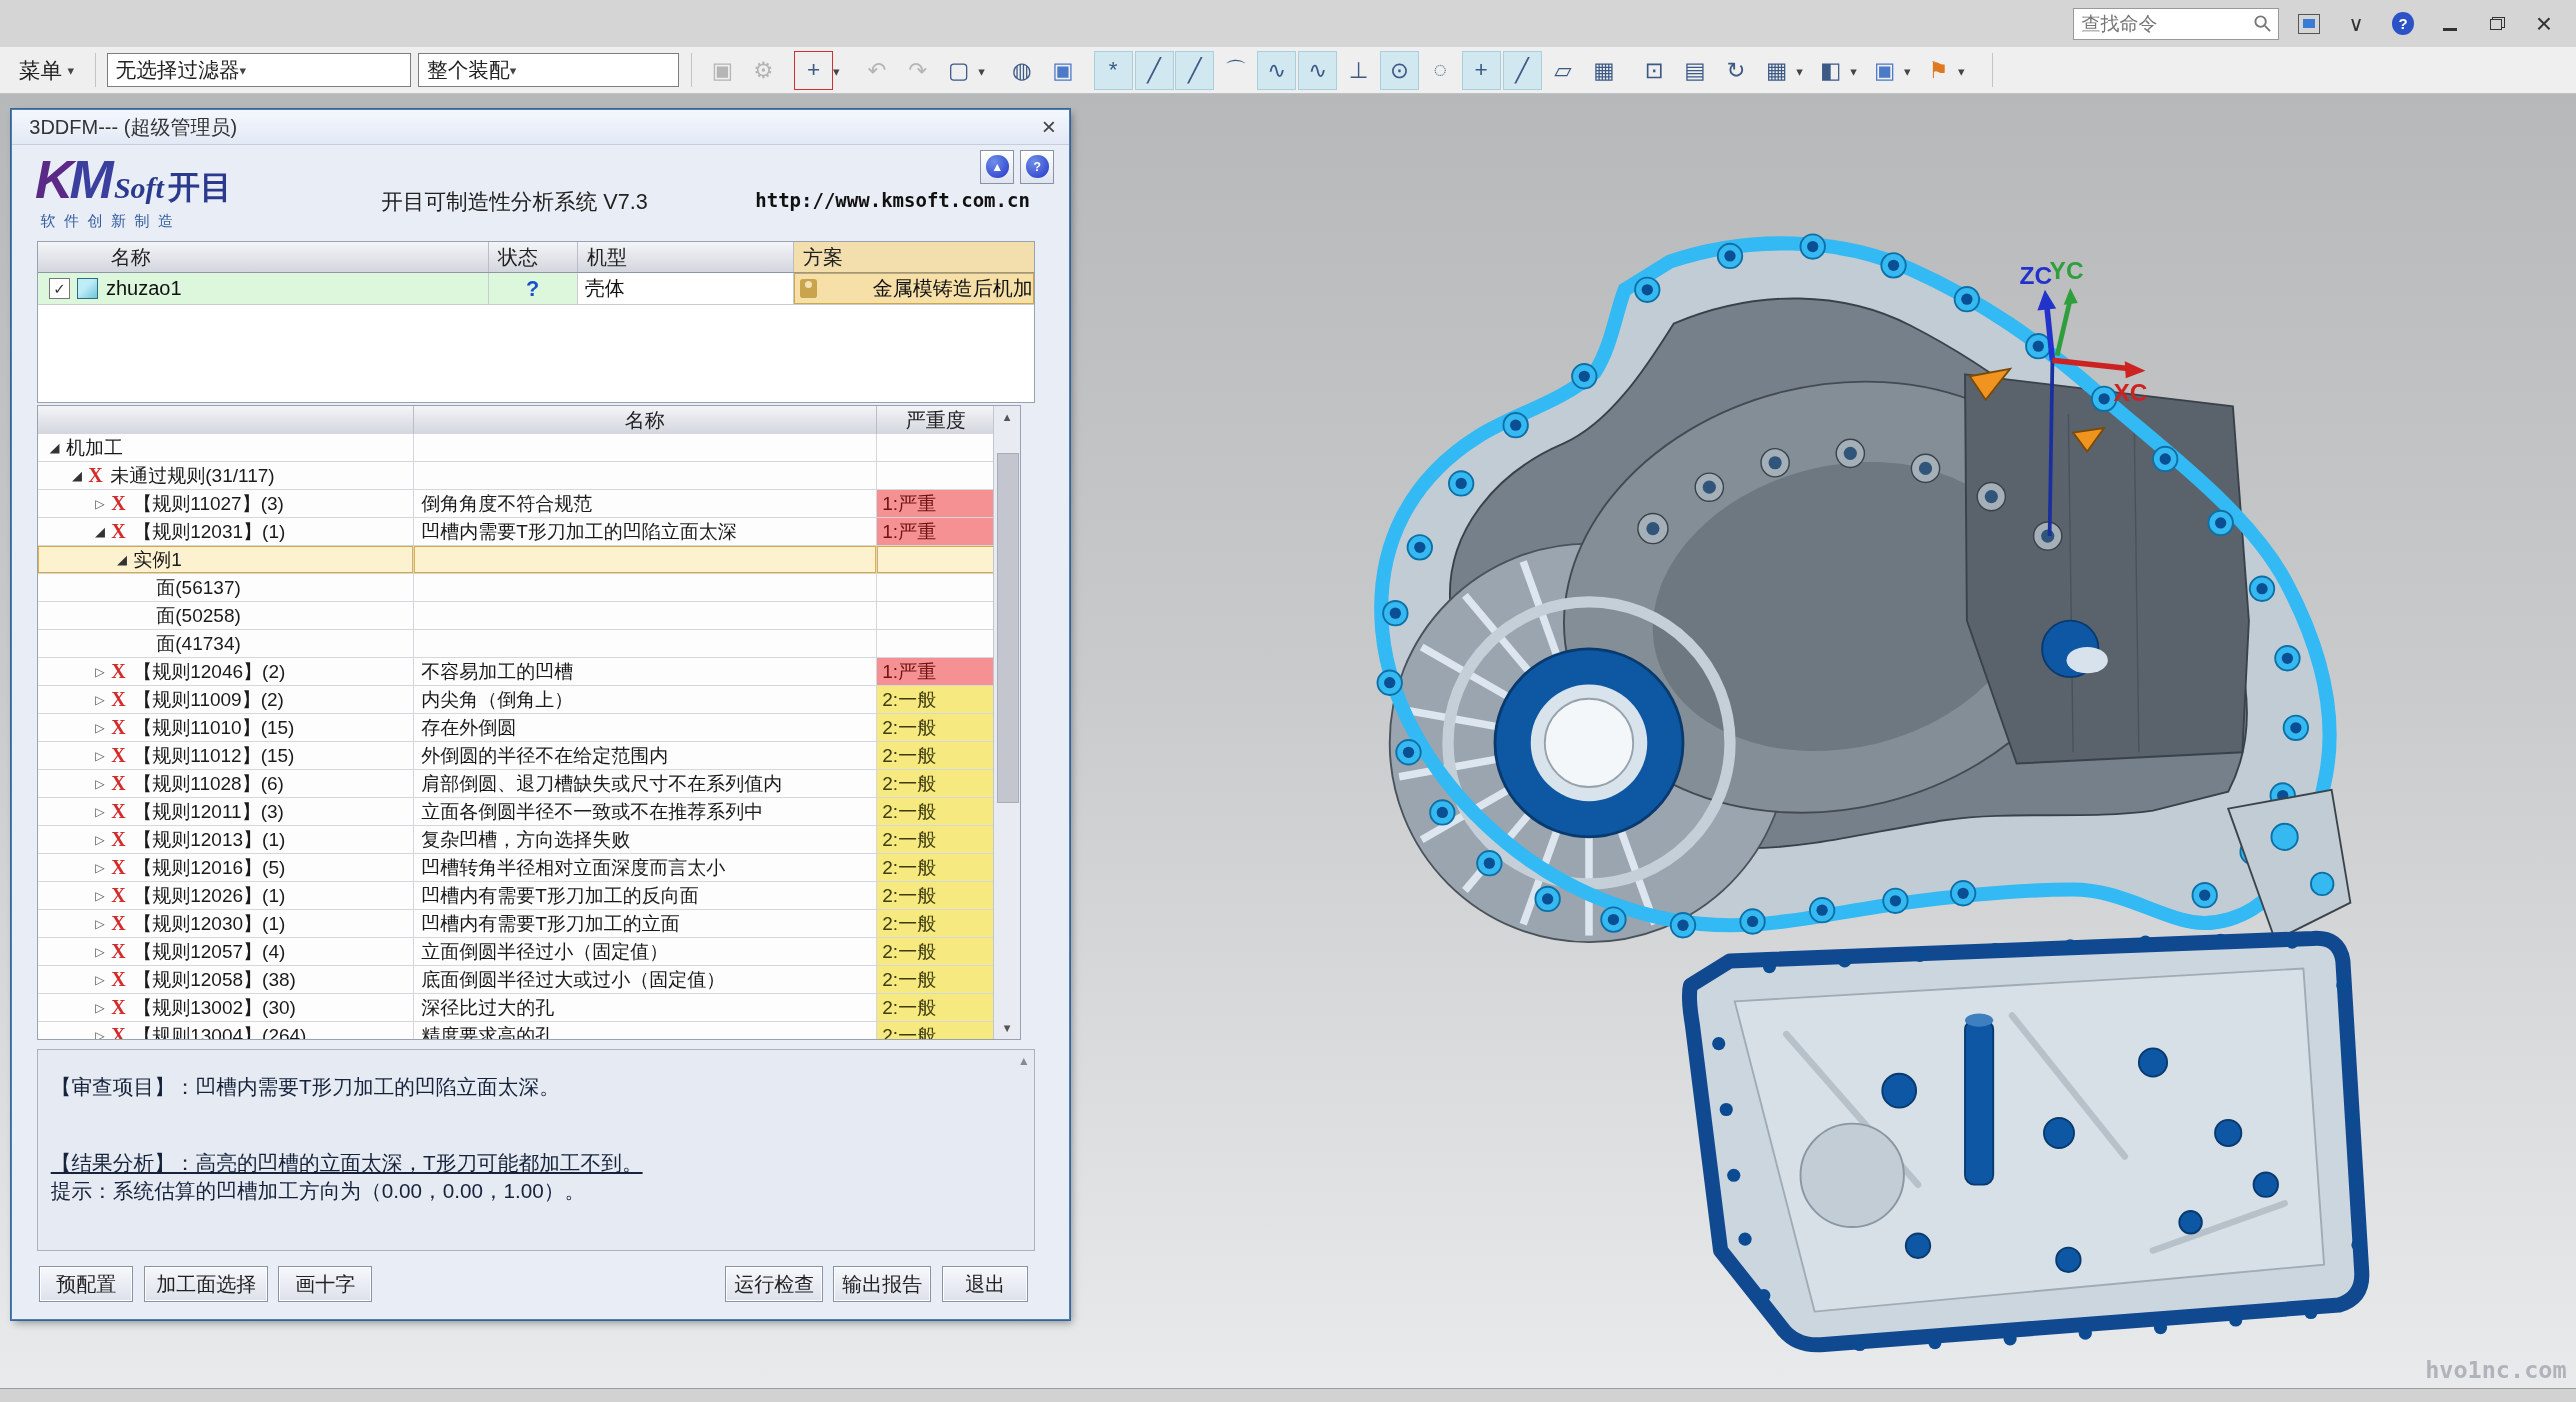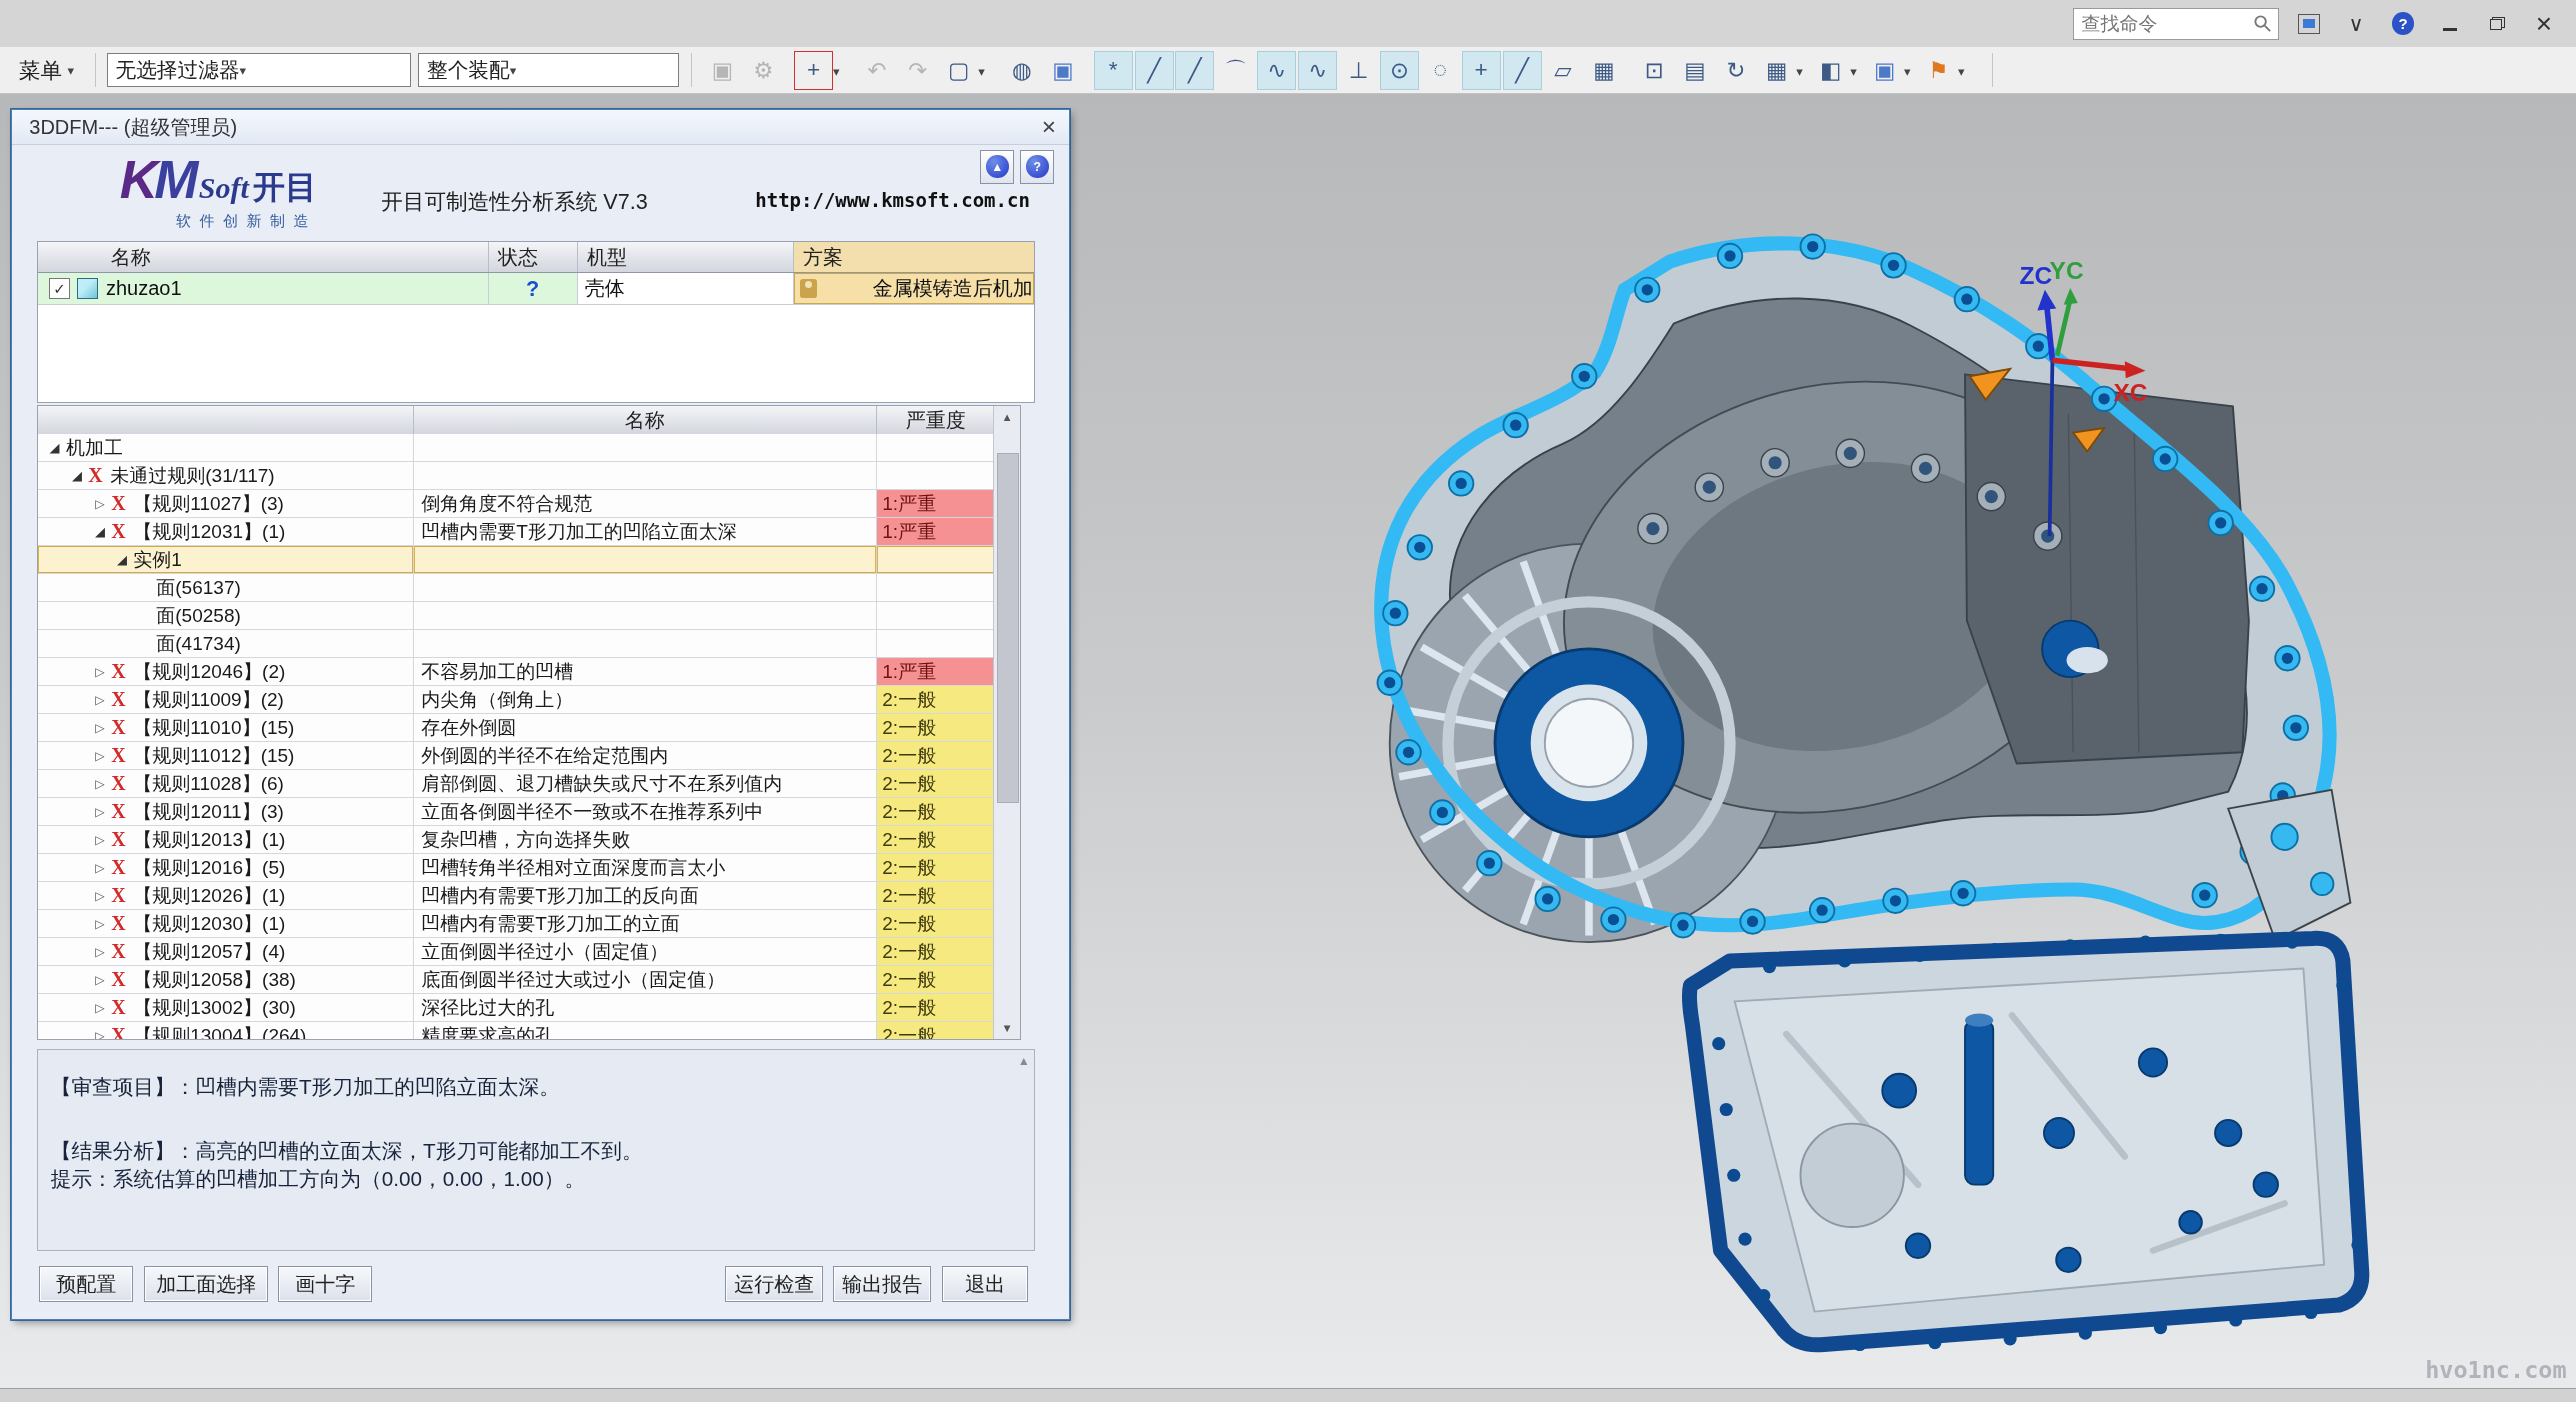--- a/index.html
+++ b/index.html
@@ -52,21 +52,21 @@
   #watermark{position:absolute;right:9.4px;bottom:3.8px;font-size:23.5px;font-weight:bold;color:#b0b4ba;font-family:"DejaVu Sans Mono",monospace;}
   #statusstrip{position:absolute;left:0;top:1388px;width:2576px;height:15px;background:#d2d2d2;border-top:0.9px solid #9e9e9e;}
   
   #dialog{position:absolute;left:11.3px;top:109px;width:1059px;height:1211px;background:#e9edf6;
     border:1.9px solid #4a80ba;box-shadow:0 0 0 0.9px #2d5c8f,2.8px 3.8px 7.5px rgba(0,0,0,.35);box-sizing:border-box;}
   #dlg-titlebar{position:absolute;left:0;top:0;right:0;height:34px;background:linear-gradient(#f4f7fd,#e3e9f5);
     border-bottom:0.9px solid #c6cedd;display:flex;align-items:center;}
   #dlg-title{font-size:20px;color:#333;padding-left:17px;}
   #dlg-close{margin-left:auto;width:41px;font-size:24.4px;color:#444;background:none;border:none;}
   #dlg-header{position:absolute;left:0;top:34px;right:0;height:98px;}
-  #logo{position:absolute;left:22.6px;top:9.4px;width:282px;text-align:right;}
+  #logo{position:absolute;left:22.6px;top:9.4px;width:282px;}
   #logo-km{font-size:53px;font-style:italic;font-weight:bold;color:#5b2a86;line-height:53px;letter-spacing:-3.8px;}
   #logo-km .m{color:#3b3f9e;}
   #logo-soft{font-family:"Liberation Serif","DejaVu Serif",serif;font-style:italic;font-weight:bold;font-size:30px;color:#2b3a8c;}
   #logo-kaimu{font-size:32px;font-weight:bold;color:#2b3a8c;}
   #logo-tag{font-size:15px;letter-spacing:8.5px;color:#355e9e;margin-top:1.9px;padding-left:5.6px;}
   #sys-title{position:absolute;left:369px;top:43px;font-size:21.6px;color:#222;}
   #sys-url{position:absolute;left:743px;top:45px;font-size:19px;font-weight:bold;color:#111;font-family:"DejaVu Sans Mono",monospace;}
   .hdrbtn{position:absolute;top:5.6px;width:34px;height:34px;border:0.9px solid #8a93a6;background:linear-gradient(#fff,#dfe4ee);
     display:flex;align-items:center;justify-content:center;padding:0;}
   .hdrbtn .ball{width:22.6px;height:22.6px;border-radius:50%;background:radial-gradient(circle at 35% 30%,#6f8fe8,#2336c9);
@@ -111,21 +111,21 @@
   .exp.open{font-size:13px;color:#333;}
   .exp.none{width:22.6px;}
   .failx{color:#d42a2a;font-weight:bold;font-size:20px;margin-right:7.5px;flex:none;font-family:"Liberation Serif","DejaVu Serif",serif;}
   
   #rscroll{position:absolute;right:0;top:0;width:25.4px;height:633px;background:#e9ebf2;border-left:0.9px solid #c2c6cf;}
   .sarrow{position:absolute;left:0;width:25.4px;height:22.6px;display:flex;align-items:center;justify-content:center;font-size:11.3px;color:#555;}
   #sthumb{position:absolute;left:2.8px;top:47px;width:20px;height:348px;background:#c3c6cf;border:0.9px solid #aaadb6;}
   
   #info-panel{position:absolute;left:24.4px;top:939px;width:998px;height:202px;background:#e6eaf3;border:0.9px solid #aab2c2;box-sizing:border-box;padding:22.6px 17px 0 13px;}
   .il{font-size:20.7px;color:#16233a;line-height:28px;}
-  .il.gap{margin-top:36px;}
+  .il.gap{margin-top:48px;text-decoration:underline;}
   #info-up{position:absolute;right:3.8px;top:3.8px;font-size:12.2px;color:#889;}
   
   .dbtn{position:absolute;top:1156px;height:36px;border:0.9px solid #8a93a6;background:linear-gradient(#f6f8fb,#dde1ea);
     font-size:20px;color:#222;box-shadow:inset 0 0 0 0.9px #fff;}
   #b-pre{left:27px;width:94px;}
   #b-face{left:132px;width:124px;}
   #b-cross{left:266px;width:94px;}
   #b-run{left:713px;width:98px;}
   #b-report{left:821px;width:98px;}
   #b-exit{left:930px;width:86px;}

